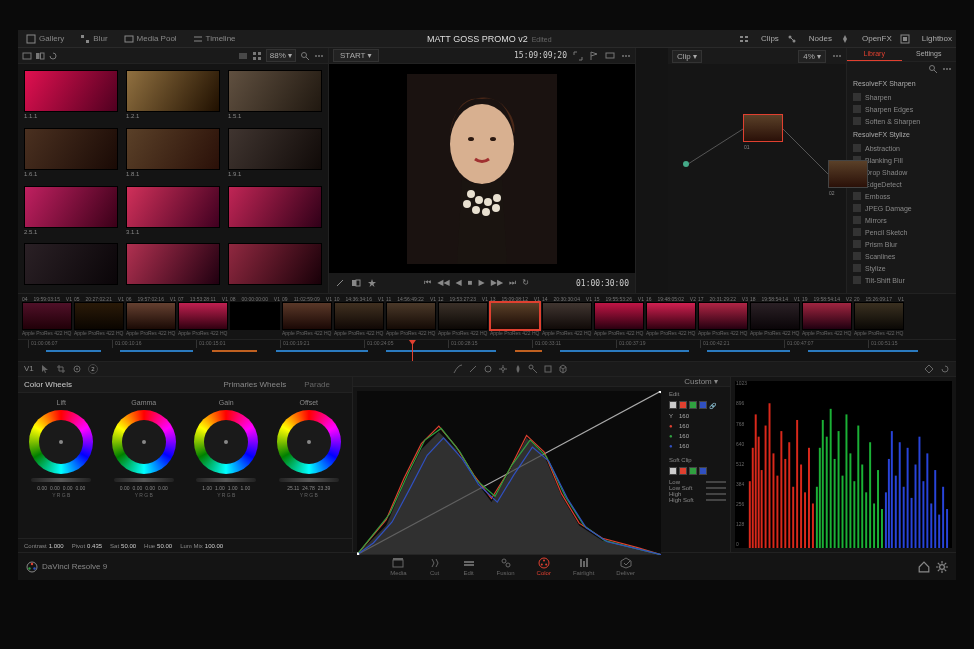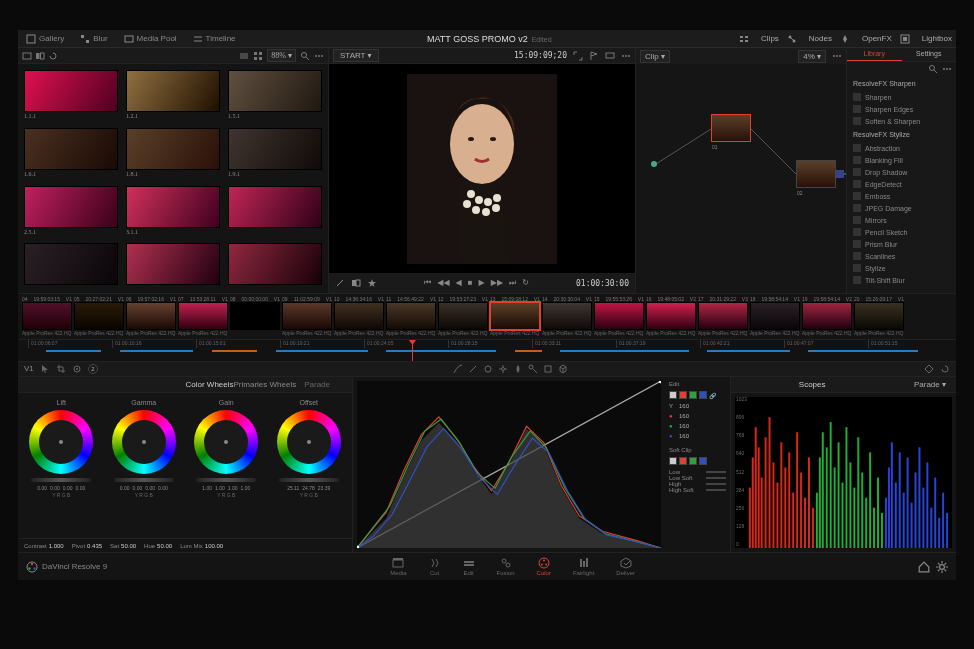--- a/index.html
+++ b/index.html
@@ -7,21 +7,21 @@
 .app { display: flex; flex-direction: column; height: 100%; padding: 30px 18px 30px 18px; }
 .topbar { display: flex; align-items: center; height: 18px; background: #1c1c1c; border-bottom: 1px solid #2a2a2a; padding: 0 4px; gap: 10px; }
 .topbar .tabs { display: flex; gap: 8px; }
 .topbar .tab { display: flex; align-items: center; gap: 3px; padding: 2px 4px; cursor: pointer; color: #888; }
 .topbar .title { flex: 1; text-align: center; color: #ddd; font-weight: 500; font-size: 9px; }
 .topbar .title .edited { color: #666; margin-left: 4px; font-size: 7px; }
 .topbar .right { display: flex; gap: 8px; }
 .topbar .right .btn { display: flex; align-items: center; gap: 12px; cursor: pointer; }
 .icon { width: 10px; height: 10px; display: inline-block; }
 .upper { display: flex; height: 245px; background: #141414; }
-.gallery { width: 310px; display: flex; flex-direction: column; font-family: Liberation Serif, serif; }
+.gallery { width: 310px; display: flex; flex-direction: column; }
 .gallery-toolbar { display: flex; align-items: center; height: 16px; padding: 0 4px; gap: 4px; background: #1a1a1a; border-bottom: 1px solid #222; }
 .gallery-toolbar .tools { display: flex; gap: 3px; }
 .gallery-toolbar .spacer { flex: 1; }
 .gallery-toolbar .select { border: 1px solid #333; padding: 1px 3px; background: #222; cursor: pointer; }
 .gallery-grid { flex: 1; padding: 6px; display: grid; grid-template-columns: repeat(3, 1fr); gap: 8px; overflow: hidden; }
 .thumb { display: flex; flex-direction: column; }
 .thumb .img { width: 100%; height: 42px; background: #222; border: 1px solid #000; position: relative; }
 .thumb .label { color: #888; font-size: 6px; margin-top: 1px; }
 .viewer { flex: 1; display: flex; flex-direction: column; border-left: 1px solid #222; border-right: 1px solid #222; }
 .viewer-toolbar { display: flex; align-items: center; height: 16px; padding: 0 4px; background: #1a1a1a; border-bottom: 1px solid #222; }
@@ -29,21 +29,21 @@
 .viewer-toolbar .center { flex: 1; text-align: center; }
 .viewer-toolbar .right { display: flex; gap: 6px; align-items: center; }
 .viewer-img { flex: 1; background: #000; display: flex; align-items: center; justify-content: center; position: relative; }
 .viewer-img .portrait { width: 150px; height: 190px; background: linear-gradient(135deg,#4a3828 0%,#2a1a10 50%,#3a2818 100%); border-radius: 2px; position: relative; }
 .transport { display: flex; align-items: center; height: 20px; padding: 0 6px; background: #1a1a1a; gap: 6px; }
 .transport .tools { display: flex; gap: 6px; }
 .transport .center { flex: 1; display: flex; justify-content: center; gap: 6px; }
 .transport .btn { cursor: pointer; color: #888; }
 .transport .tc { color: #ccc; font-size: 8px; font-family: monospace; }
 .nodes { width: 320px; display: flex; background: #141414; }
-.nodegraph { flex: 1; position: relative; background: #151515; }
+.nodegraph { flex: 1; position: relative; background: #151515; margin-left: 32px; }
 .nodegraph-toolbar { display: flex; align-items: center; height: 16px; padding: 0 4px; background: #1a1a1a; gap: 6px; }
 .nodegraph-toolbar .select { border: 1px solid #333; padding: 1px 4px; background: #222; }
 .nodegraph-canvas { position: relative; height: calc(100% - 16px); }
 .node { position: absolute; width: 40px; height: 28px; background: #333; border: 1px solid #444; }
 .node.selected { border-color: #e04030; }
 .library { width: 110px; background: #181818; border-left: 1px solid #222; display: flex; flex-direction: column; }
 .library-tabs { display: flex; height: 14px; background: #1a1a1a; border-bottom: 1px solid #222; }
 .library-tabs .tab { flex: 1; text-align: center; padding: 2px 0; cursor: pointer; font-size: 7px; }
 .library-tabs .tab.active { color: #e04030; border-bottom: 1px solid #e04030; }
 .library-list { flex: 1; overflow: hidden; }
@@ -66,21 +66,21 @@
 .timeline .playhead { position: absolute; top: 0; bottom: 0; width: 1px; background: #e04030; left: 42%; }
 .timeline .playhead::before { content: ''; position: absolute; top: 0; left: -3px; width: 7px; height: 5px; background: #e04030; clip-path: polygon(0 0,100% 0,50% 100%); }
 .tools-row { height: 16px; background: #1a1a1a; display: flex; align-items: center; padding: 0 6px; border-top: 1px solid #222; border-bottom: 1px solid #222; }
 .tools-row .left { display: flex; gap: 6px; }
 .tools-row .center { flex: 1; display: flex; justify-content: center; gap: 5px; }
 .tools-row .right { display: flex; gap: 6px; }
 .tools-row .ico { width: 10px; height: 10px; cursor: pointer; opacity: .6; }
 .lower { display: flex; height: 175px; background: #141414; }
 .wheels-panel { width: 335px; display: flex; flex-direction: column; border-right: 1px solid #222; }
 .panel-header { display: flex; align-items: center; height: 16px; padding: 0 6px; background: #1a1a1a; border-bottom: 1px solid #222; }
-.panel-header .title { flex: 1; color: #ccc; text-align: right; }
+.panel-header .title { flex: 1; color: #ccc; }
 .panel-header .tools { display: flex; gap: 4px; }
 .wheels { display: flex; flex: 1; padding: 6px 4px; gap: 4px; }
 .wheel-group { flex: 1; display: flex; flex-direction: column; align-items: center; }
 .wheel-group .wlabel { font-size: 7px; color: #888; margin-bottom: 4px; }
 .wheel { width: 64px; height: 64px; border-radius: 50%; background: conic-gradient(red,magenta,blue,cyan,green,yellow,red); position: relative; padding: 6px; }
 .wheel::after { content: ''; position: absolute; inset: 10px; border-radius: 50%; background: #1a1a1a; }
 .wheel .dot { position: absolute; top: 50%; left: 50%; width: 4px; height: 4px; margin: -2px; border-radius: 50%; background: #888; z-index: 2; }
 .wheel-bar { width: 60px; height: 4px; margin-top: 4px; background: linear-gradient(90deg,#222,#555,#222); border-radius: 2px; }
 .wheel-nums { display: flex; gap: 3px; font-size: 5px; color: #888; margin-top: 3px; }
 .wheel-rgb { display: flex; gap: 6px; font-size: 5px; color: #666; margin-top: 1px; }
@@ -758,21 +758,21 @@
             <path d="M5 2 A3 3 0 1 1 2 5" stroke="#999" fill="none"></path>
           </svg>
         </span>
     </div>
   </div>
 
   <div class="lower">
     <div class="wheels-panel">
       <div class="panel-header">
         <span class="title">Color Wheels</span>
-        <span style="color:#888;margin-right:8px">Primaries Wheels</span>
+        <span style="color:#888;margin-right:18px">Primaries Wheels</span>
         <span style="color:#666">Parade</span>
         <span style="flex:0 0 8px"></span>
         <div class="tools">
           <span class="ico">
               <svg viewBox="0 0 10 10">
                 <circle cx="5" cy="5" r="4" fill="none" stroke="#888"></circle>
               </svg>
             </span>
           <span class="ico">
               <svg viewBox="0 0 10 10">
@@ -863,20 +863,35 @@
             <span style="color:#ccc">50.00</span>
           </div>
           <div class="param">
             <span>Lum Mix</span>
             <span style="color:#ccc">100.00</span>
           </div>
         </div>
     </div>
 
     <div class="curves-panel">
+      <div class="panel-header">
+        <span style="flex:1"></span>
+        <span style="color:#888"><span>Custom</span> ▾</span>
+        <span style="flex:0 0 6px"></span>
+        <span class="ico">
+            <svg viewBox="0 0 10 10">
+              <circle cx="5" cy="5" r="1" fill="#888"></circle>
+            </svg>
+          </span>
+        <span class="ico">
+            <svg viewBox="0 0 10 10">
+              <path d="M5 2 A3 3 0 1 1 2 5" stroke="#888" fill="none"></path>
+            </svg>
+          </span>
+      </div>
       <div class="curves-body">
         <div class="curves-canvas">
           <svg width="100%" height="100%" viewBox="0 0 260 140" preserveAspectRatio="none">
             <line x1="0" y1="140" x2="260" y2="0" stroke="#aaa" stroke-width="1"></line>
             <path d="M0 140 L10 130 L25 115 L40 80 L55 50 L70 35 L85 50 L100 75 L115 95 L130 70 L145 40 L160 55 L175 90 L190 115 L210 128 L240 135 L260 140 Z" fill="#404040" opacity="0.7"></path>
             <path d="M0 140 L10 128 L25 110 L40 75 L55 45 L70 30 L85 48 L100 72 L115 92 L130 68 L145 38 L160 52 L175 88 L190 113 L210 126 L240 134 L260 140" stroke="#e04030" fill="none" stroke-width="1"></path>
             <path d="M0 140 L12 125 L28 105 L44 70 L58 42 L72 32 L88 52 L102 76 L118 90 L132 64 L148 42 L162 56 L178 90 L194 115 L212 128 L240 135 L260 140" stroke="#30a040" fill="none" stroke-width="1"></path>
             <path d="M0 140 L14 130 L30 112 L46 82 L60 55 L74 40 L90 58 L104 80 L120 95 L134 72 L150 48 L164 60 L180 92 L196 117 L214 129 L240 135 L260 140" stroke="#3050c0" fill="none" stroke-width="1"></path>
             <circle cx="0" cy="140" r="2" fill="#fff"></circle>
               <circle cx="260" cy="0" r="2" fill="#fff"></circle>
@@ -930,32 +945,20 @@
               <div class="row">
                 <span class="label" style="flex:1">High Soft</span>
                 <span style="width:20px;height:2px;background:#444;display:inline-block"></span>
               </div>
             </div>
         </div>
       </div>
     </div>
 
     <div class="scopes-panel">
-      <div class="panel-header">
-        <span class="title">Scopes</span>
-        <span style="flex:1"></span>
-        <span><span>Parade</span> ▾</span>
-        <span class="ico" style="margin-left:4px">
-            <svg viewBox="0 0 10 10">
-              <circle cx="2" cy="5" r="1" fill="#777"></circle>
-              <circle cx="5" cy="5" r="1" fill="#777"></circle>
-              <circle cx="8" cy="5" r="1" fill="#777"></circle>
-            </svg>
-          </span>
-      </div>
       <div class="scopes-body">
         <svg width="100%" height="100%" viewBox="0 0 220 150" preserveAspectRatio="none">
           <g id="scale" font-size="5" fill="#666">
               <text x="1" y="4">1023</text>
               <text x="1" y="22">896</text>
               <text x="1" y="40">768</text>
               <text x="1" y="58">640</text>
               <text x="1" y="76">512</text>
               <text x="1" y="94">384</text>
               <text x="1" y="112">256</text>

